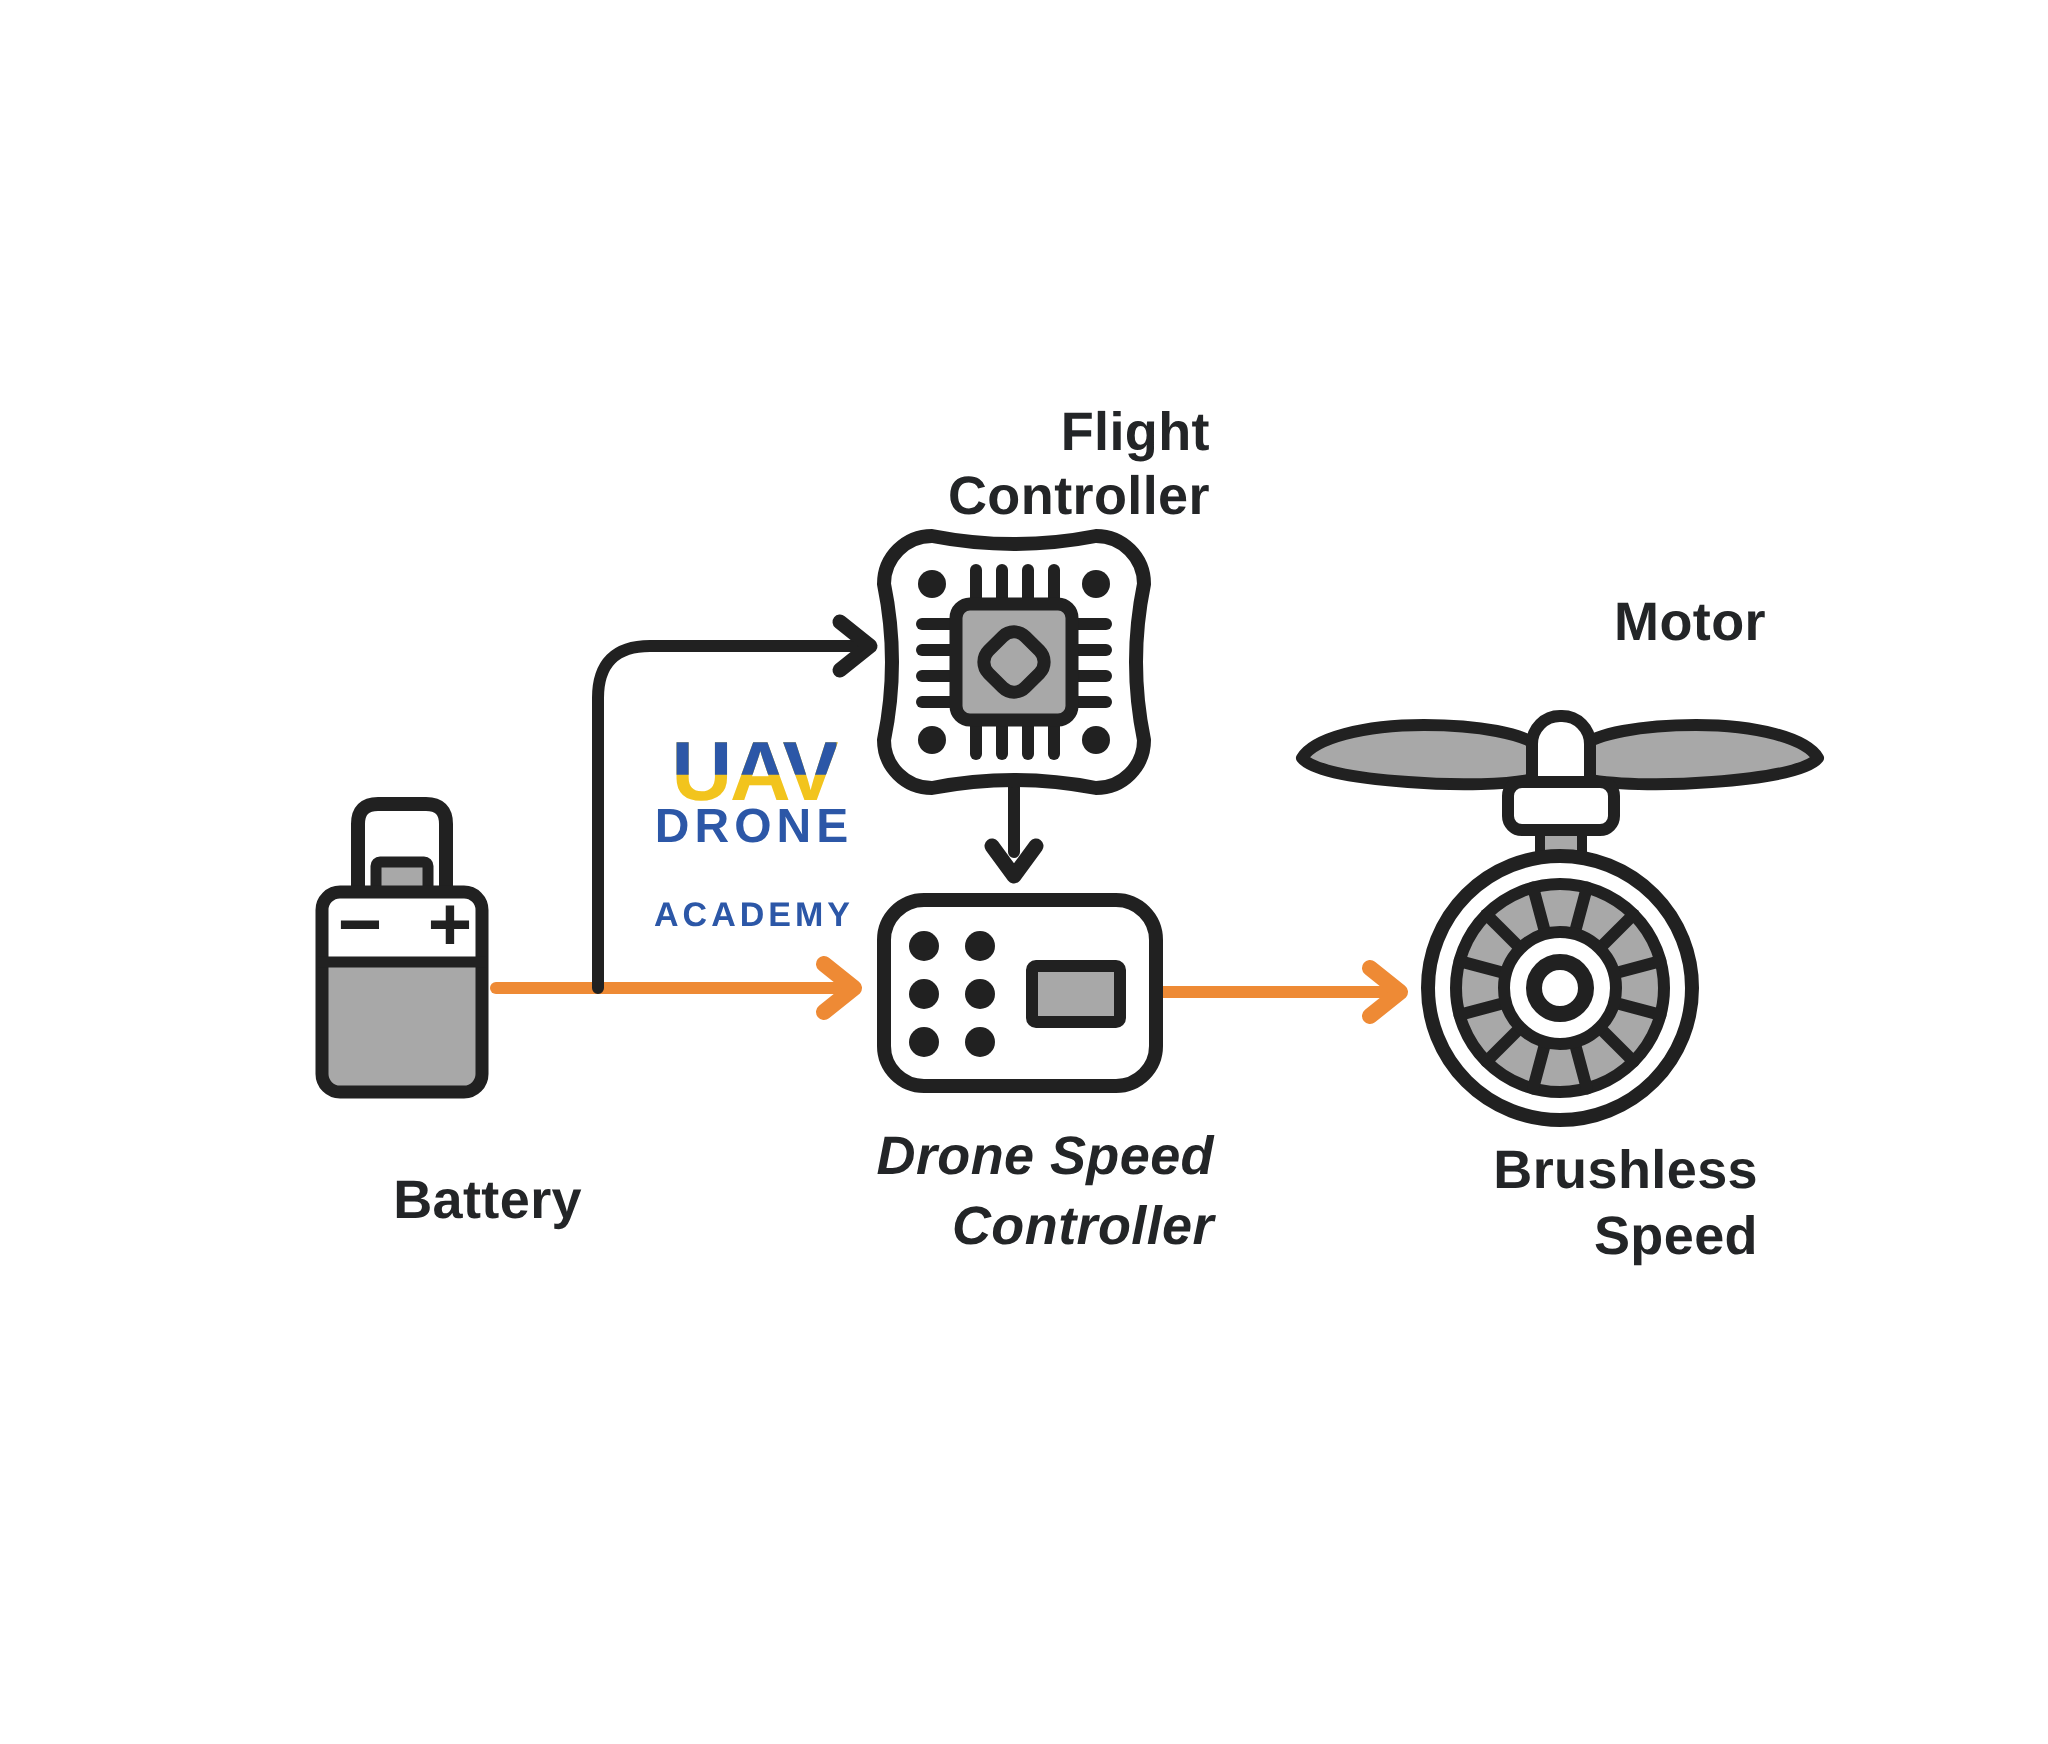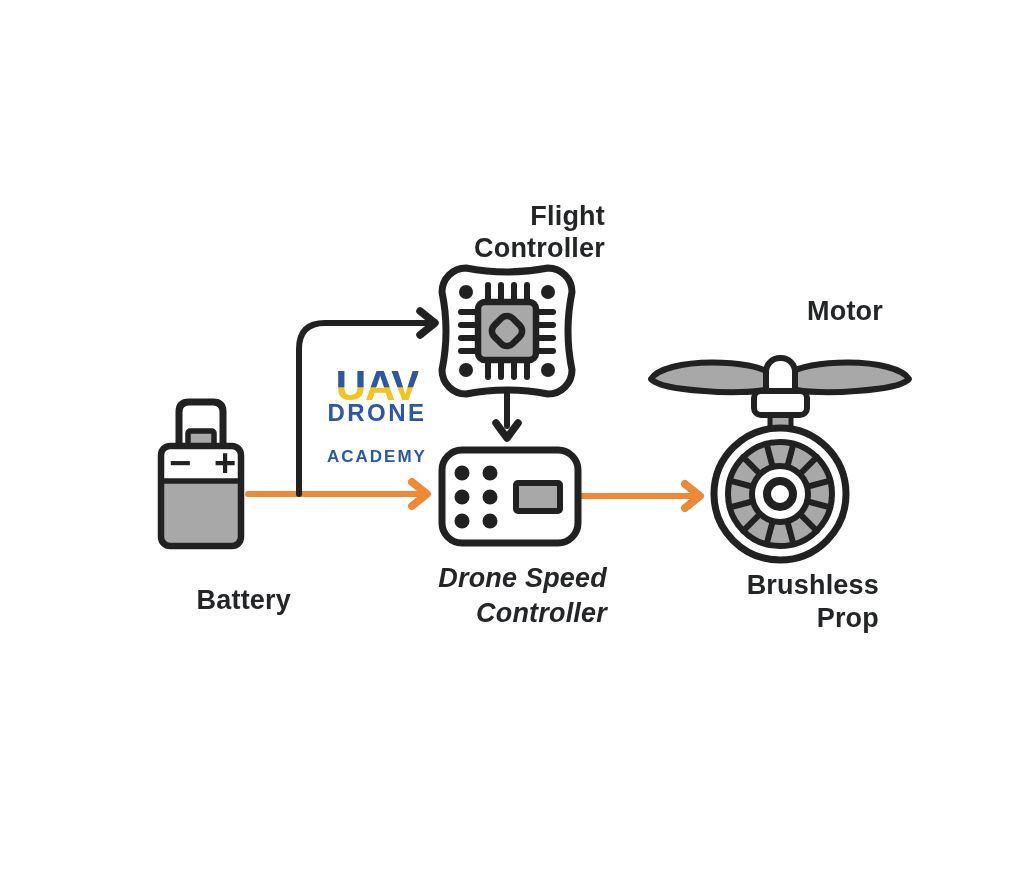--- a/index.html
+++ b/index.html
@@ -157,21 +157,21 @@
     <span>Battery</span>
   </div>
 
   <div class="label" style="left:407px;top:561px;width:200px;line-height:35px;font-style:italic;">
     <span>Drone Speed</span>
     <span>Controller</span>
   </div>
 
   <div class="label" style="left:679px;top:569px;width:200px;line-height:33px;">
     <span>Brushless</span>
-    <span>Prop</span>
+    <span>Speed</span>
   </div>
 
   <div class="logo" style="left:277px;top:369px;width:200px;">
     <div class="logo-uav">
       <span class="uav-base">UAV</span>
       <span class="uav-top">UAV</span>
     </div>
     <div class="logo-drone">DRONE</div>
     <div class="logo-academy">ACADEMY</div>
   </div>

